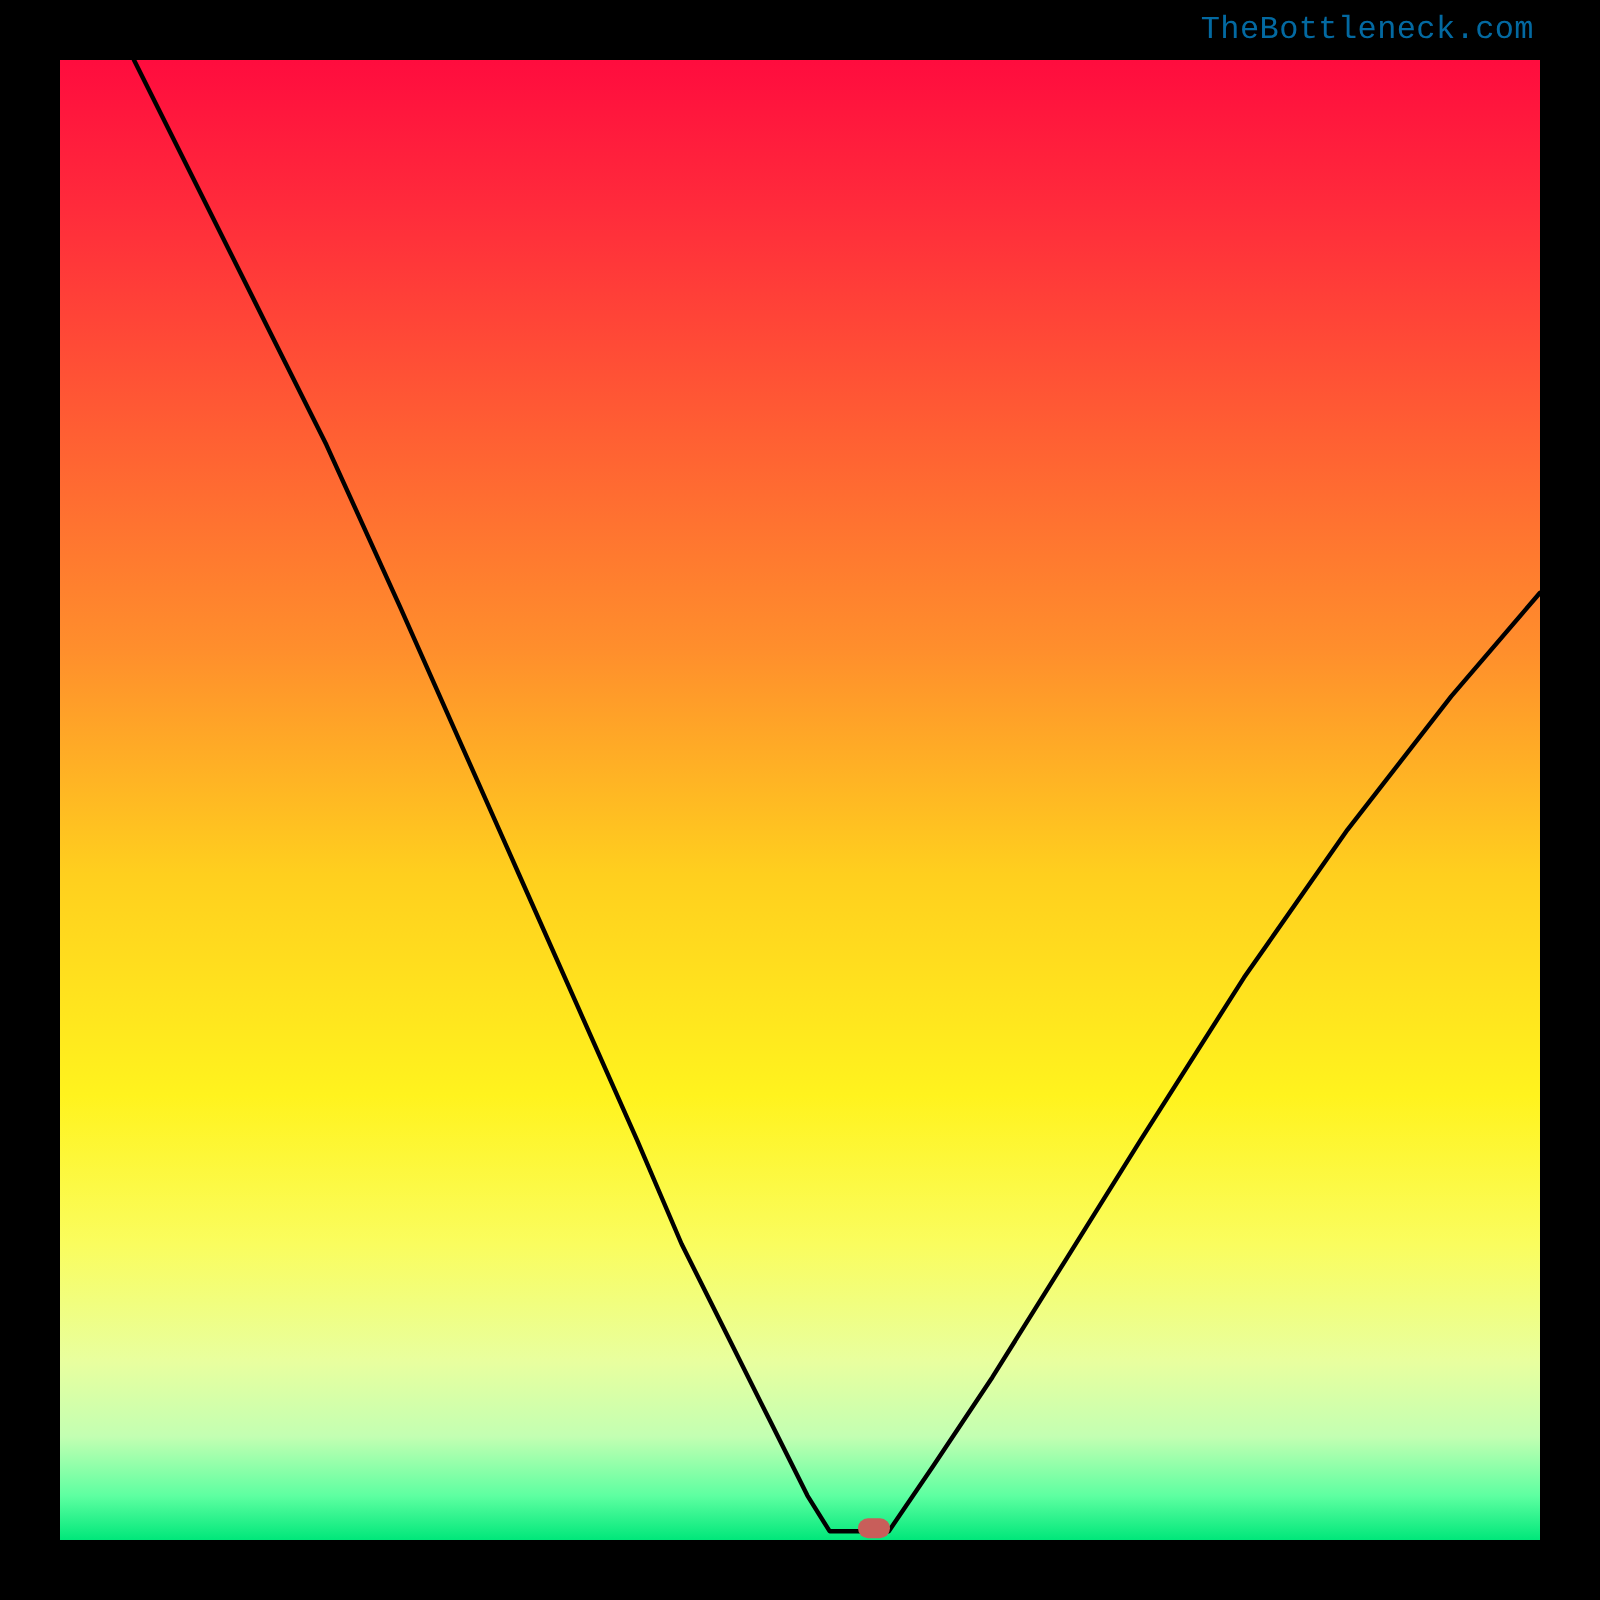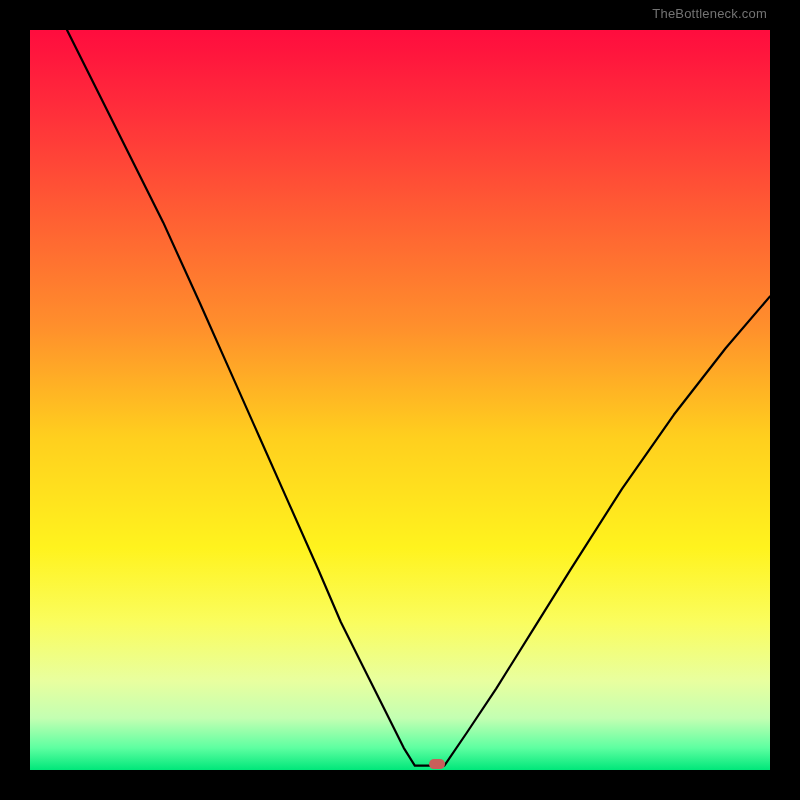--- a/index.html
+++ b/index.html
@@ -44,24 +44,24 @@
       #e8ff9f 88%,
       #c3ffb2 93%,
       #5effa1 97%,
       #00e77a 100%
     );
   }
   .watermark {
     position: absolute;
     top: 6px;
     right: 33px;
-    font-family: Liberation Sans, sans-serif;
-    font-size: 13px;
+    font-family: Liberation Mono, monospace;
+    font-size: 16px;
     font-weight: 500;
-    color: #737373;
+    color: #0369a1;
     letter-spacing: 0.2px;
     user-select: none;
   }
   svg.curve {
     position: absolute;
     top: 0;
     left: 0;
     width: 100%;
     height: 100%;
   }

